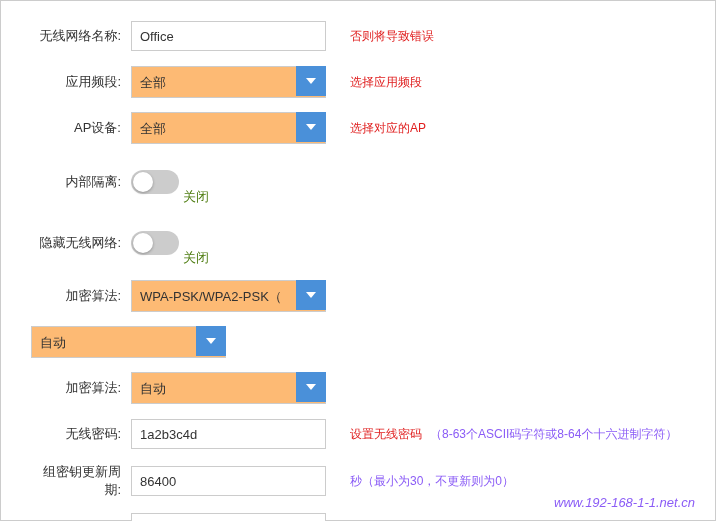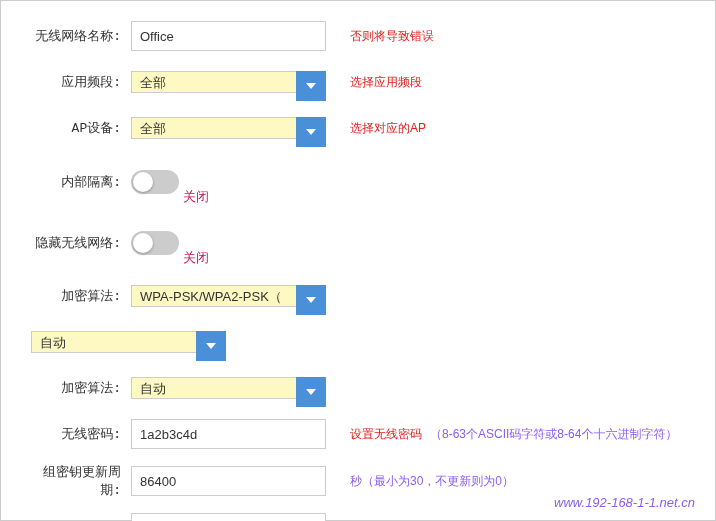--- a/index.html
+++ b/index.html
@@ -28,21 +28,20 @@
       margin-bottom: 12px;
       min-height: 34px;
     }
     .form-label {
       width: 100px;
       text-align: right;
       padding-right: 10px;
       color: #333;
       flex-shrink: 0;
       font-size: 13px;
-      font-family: Liberation Mono, monospace;
     }
     .form-control-wrap {
       display: flex;
       align-items: center;
       gap: 16px;
     }
     .text-input {
       width: 195px;
       height: 30px;
       border: 1px solid #ccc;
@@ -50,25 +49,25 @@
       font-size: 13px;
       outline: none;
       color: #333;
     }
     .select-wrap {
       position: relative;
       display: inline-block;
     }
     .select-box {
       width: 195px;
-      height: 22px;
+      height: 32px;
       border: 1px solid #ccc;
       padding: 0 8px;
       font-size: 13px;
-      background: #fef9c3;
+      background: #fdba74;
       appearance: none;
       -webkit-appearance: none;
       cursor: pointer;
       color: #333;
     }
     .select-arrow {
       position: absolute;
       right: 0;
       top: 0;
       width: 30px;
@@ -108,21 +107,21 @@
       position: absolute;
       left: 2px;
       box-shadow: 0 1px 3px rgba(0,0,0,0.3);
     }
     .toggle-off .toggle-track {
       background: #ccc;
     }
     
     .off-label {
       font-size: 13px;
-      color: #be185d;
+      color: #4d7c0f;
       margin-left: 4px;
       margin-top: 31px;
     }
     .hint-text {
       color: #e02020;
       font-size: 12px;
       margin-left: 8px;
     }
     .hint-black {
       color: #8b5cf6;

